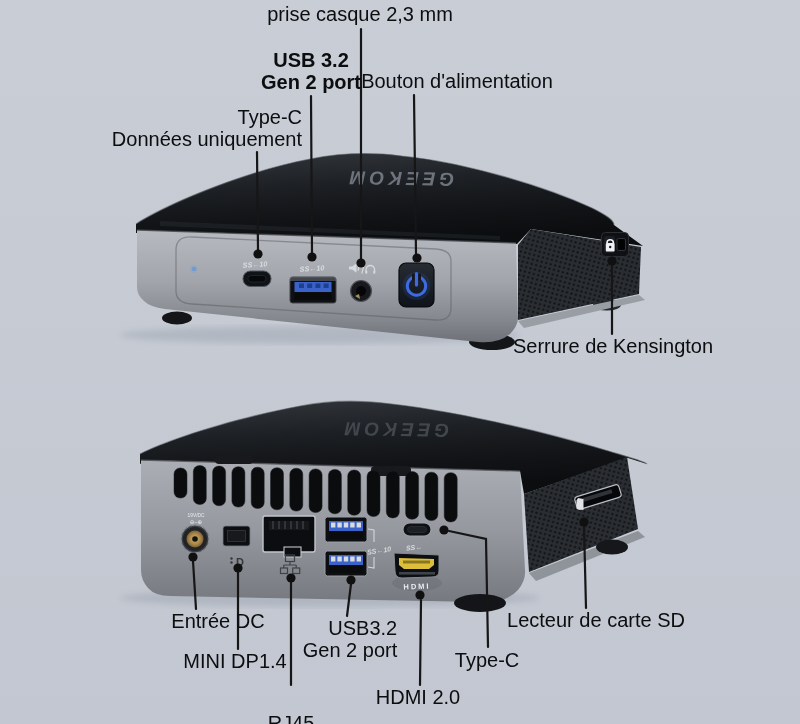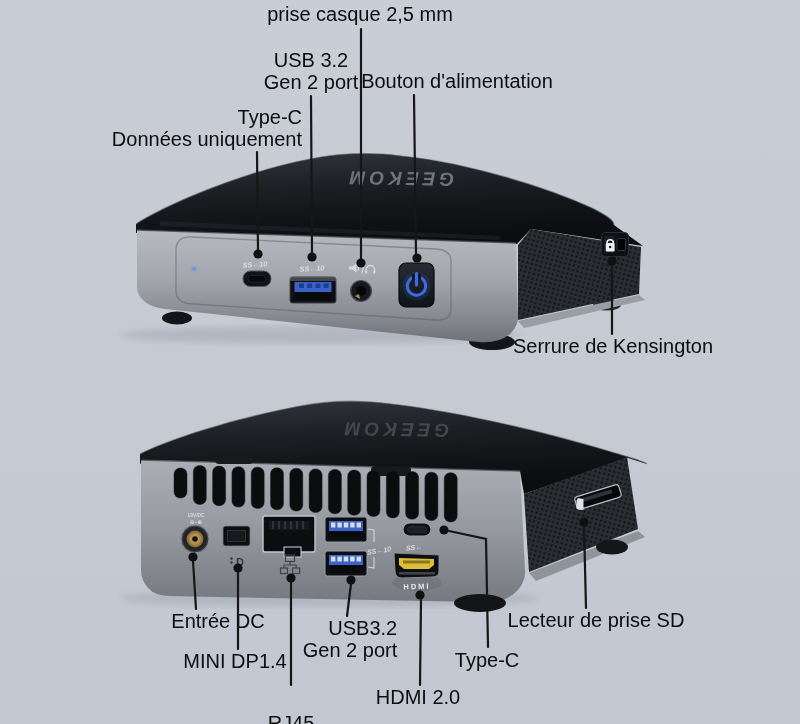--- a/index.html
+++ b/index.html
@@ -271,36 +271,36 @@
         <circle cx="193" cy="557" r="4.6"></circle>
     <circle cx="238" cy="568" r="4.6"></circle>
         <circle cx="291" cy="578" r="4.6"></circle>
     <circle cx="351" cy="580" r="4.6"></circle>
         <circle cx="420" cy="595" r="4.6"></circle>
     <circle cx="444" cy="530" r="4.6"></circle>
         <circle cx="584" cy="522" r="4.6"></circle>
   </g>
 </svg>
 
-<div class="lbl" style="left:360px;top:3px;"><span>prise casque 2,5 mm</span></div>
-<div class="lbl" style="left:311px;top:49px;">
+<div class="lbl" style="left:360px;top:3px;"><span>prise casque 2,3 mm</span></div>
+<div class="lbl" style="left:311px;top:49px;font-weight:bold;">
   <span>USB 3.2</span><br>
   <span>Gen 2 port</span>
 </div>
 <div class="lbl" style="left:457px;top:70px;"><span>Bouton d'alimentation</span></div>
 <div class="lbl rt" style="left:302px;top:106px;">
   <span>Type-C</span><br>
   <span>Données uniquement</span>
 </div>
 <div class="lbl" style="left:613px;top:335px;text-align:center;"><span>Serrure de Kensington</span></div>
 
 <div class="lbl" style="left:194px;top:610px;margin-left:24px;"><span>Entrée DC</span></div>
 <div class="lbl" style="left:235px;top:650px;"><span>MINI DP1.4</span></div>
 <div class="lbl" style="left:291px;top:712px;"><span>RJ45</span></div>
 <div class="lbl" style="left:350px;top:617px;text-align:right;">
   <span>USB3.2</span><br>
   <span>Gen 2 port</span>
 </div>
 <div class="lbl" style="left:418px;top:686px;text-align:right;"><span>HDMI 2.0</span></div>
 <div class="lbl" style="left:487px;top:649px;"><span>Type-C</span></div>
-<div class="lbl" style="left:596px;top:609px;"><span>Lecteur de prise SD</span></div>
+<div class="lbl" style="left:596px;top:609px;"><span>Lecteur de carte SD</span></div>
 
 </div>
 
 </body></html>

